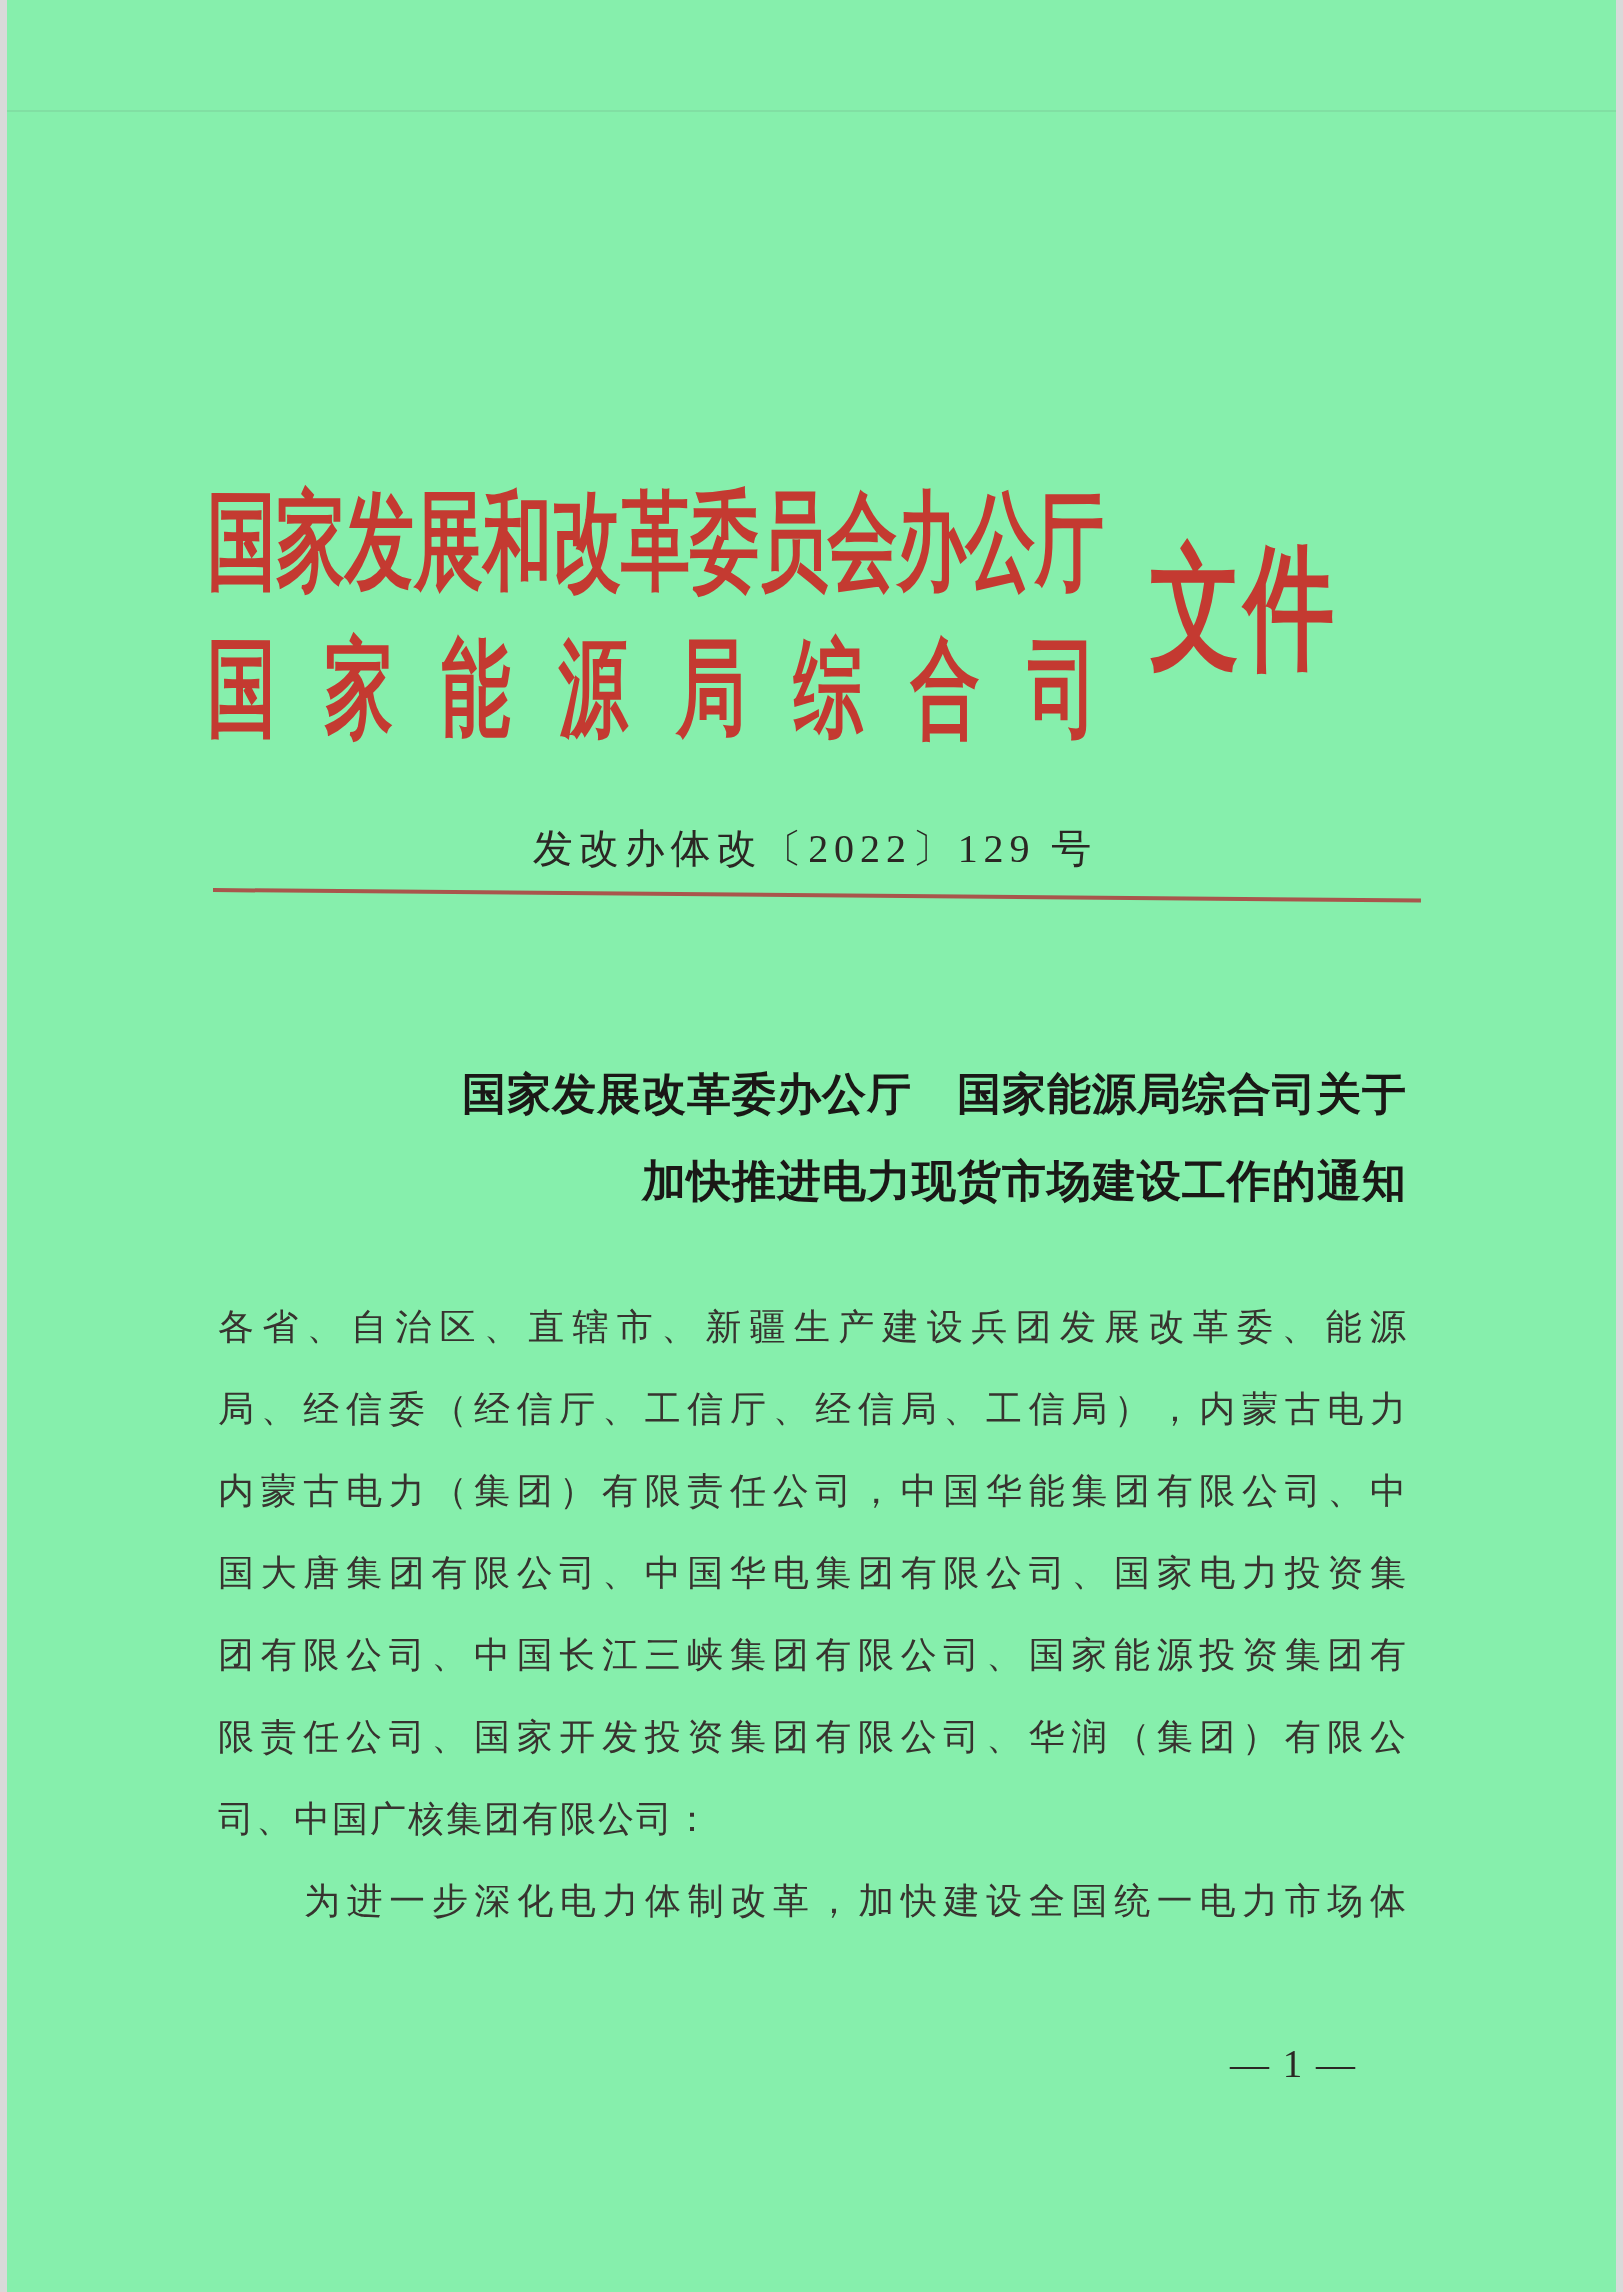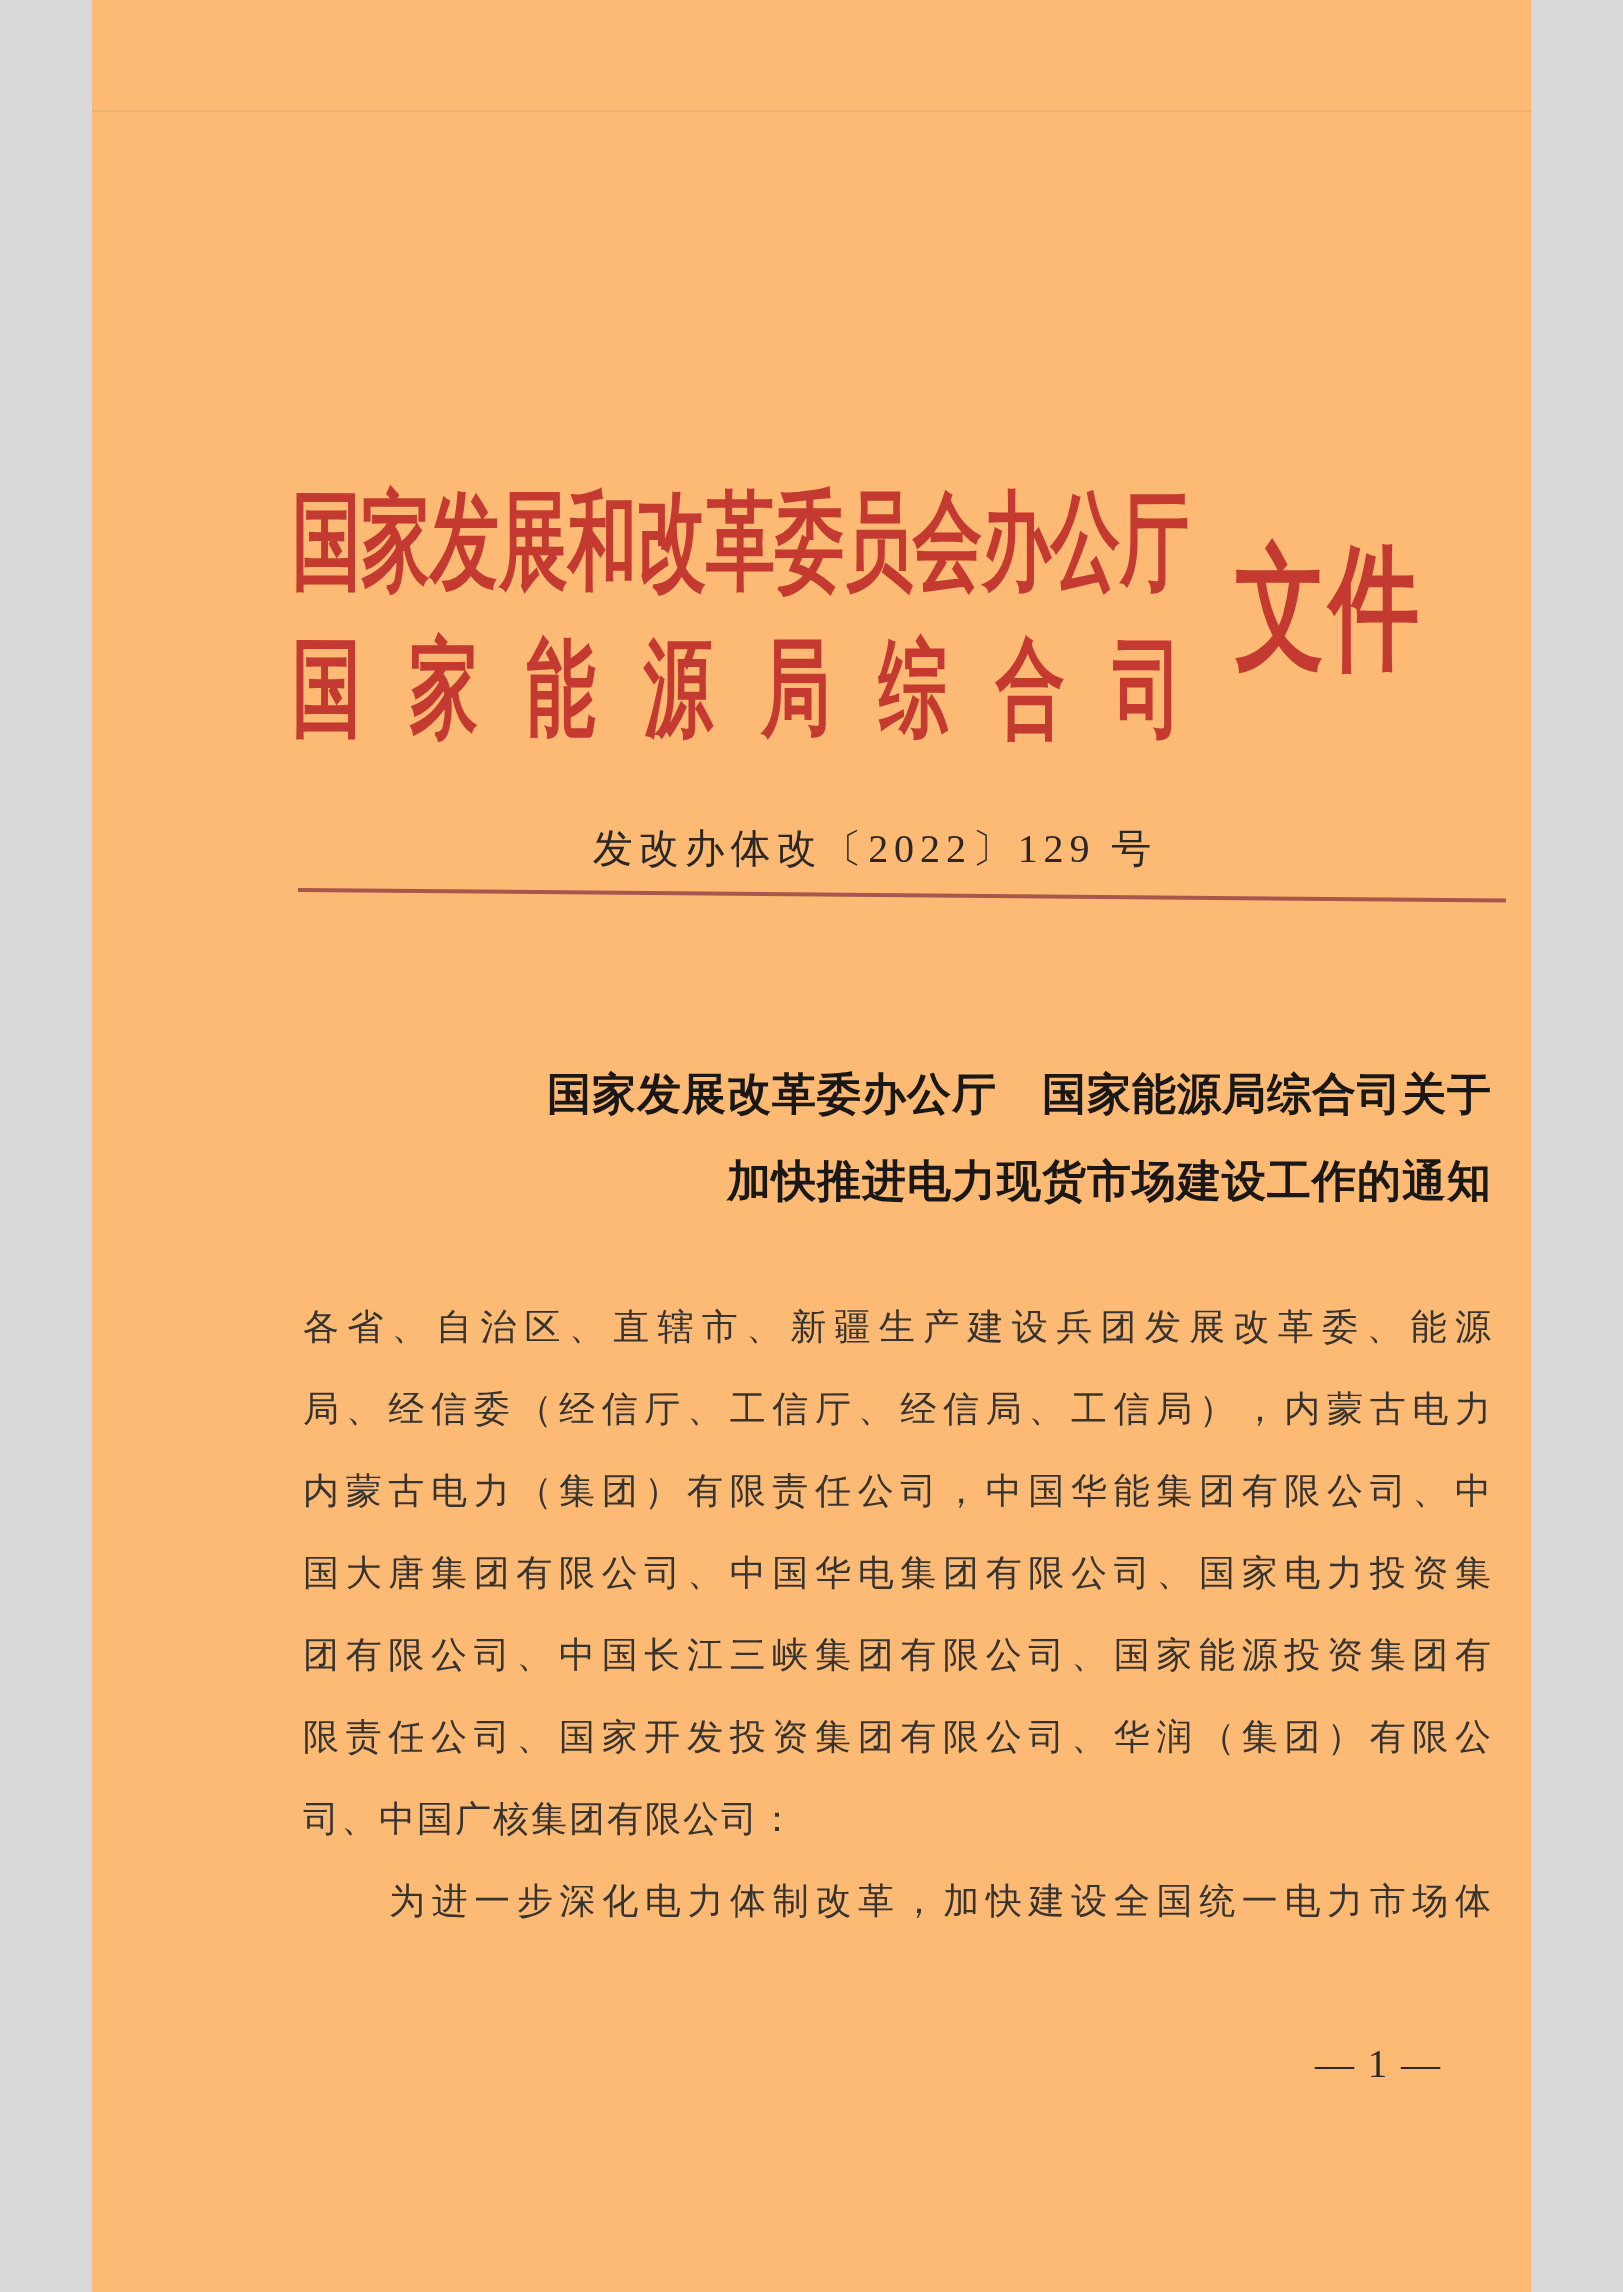--- a/index.html
+++ b/index.html
@@ -1,21 +1,21 @@
 <!DOCTYPE html>
 <html style="--header-red: #c43a31; --rule-red: #a9564c;"><head>
 <meta charset="utf-8">
 <style>
   html, body { margin: 0; padding: 0; background: #d9d9d9; }
   .page {
     position: relative;
-    width: 1439px;
+    width: 1609px;
     height: 2293px;
     margin: 0 auto;
-    background: #fdba74;
+    background: #86efac;
     overflow: hidden;
     font-family: "Liberation Serif", "DejaVu Serif", serif;
     color: #37332f;
   }
 
   
   .scan-line {
     position: absolute;
     left: 0; top: 110px;
     width: 100%; height: 2px;
@@ -50,21 +50,21 @@
     line-height: 1.0;
     letter-spacing: 3.9px;
     transform: scaleY(1.5);
     transform-origin: top left;
     white-space: nowrap;
   }
 
   
   .doc-number {
     position: absolute;
-    left: 183px;
+    left: 208px;
     width: 1200px;
     top: 821px;
     text-align: center;
     font-size: 40px;
     letter-spacing: 5.9px;
     color: #2b2724;
     white-space: nowrap;
   }
 
   

